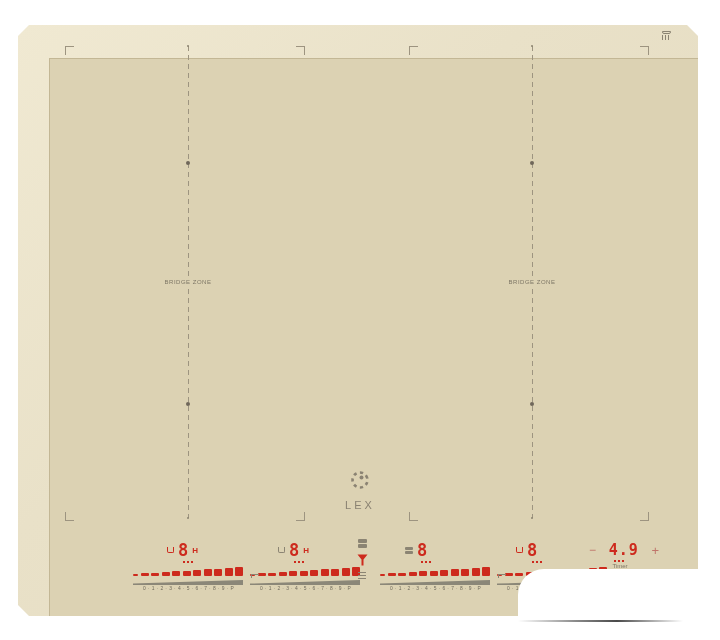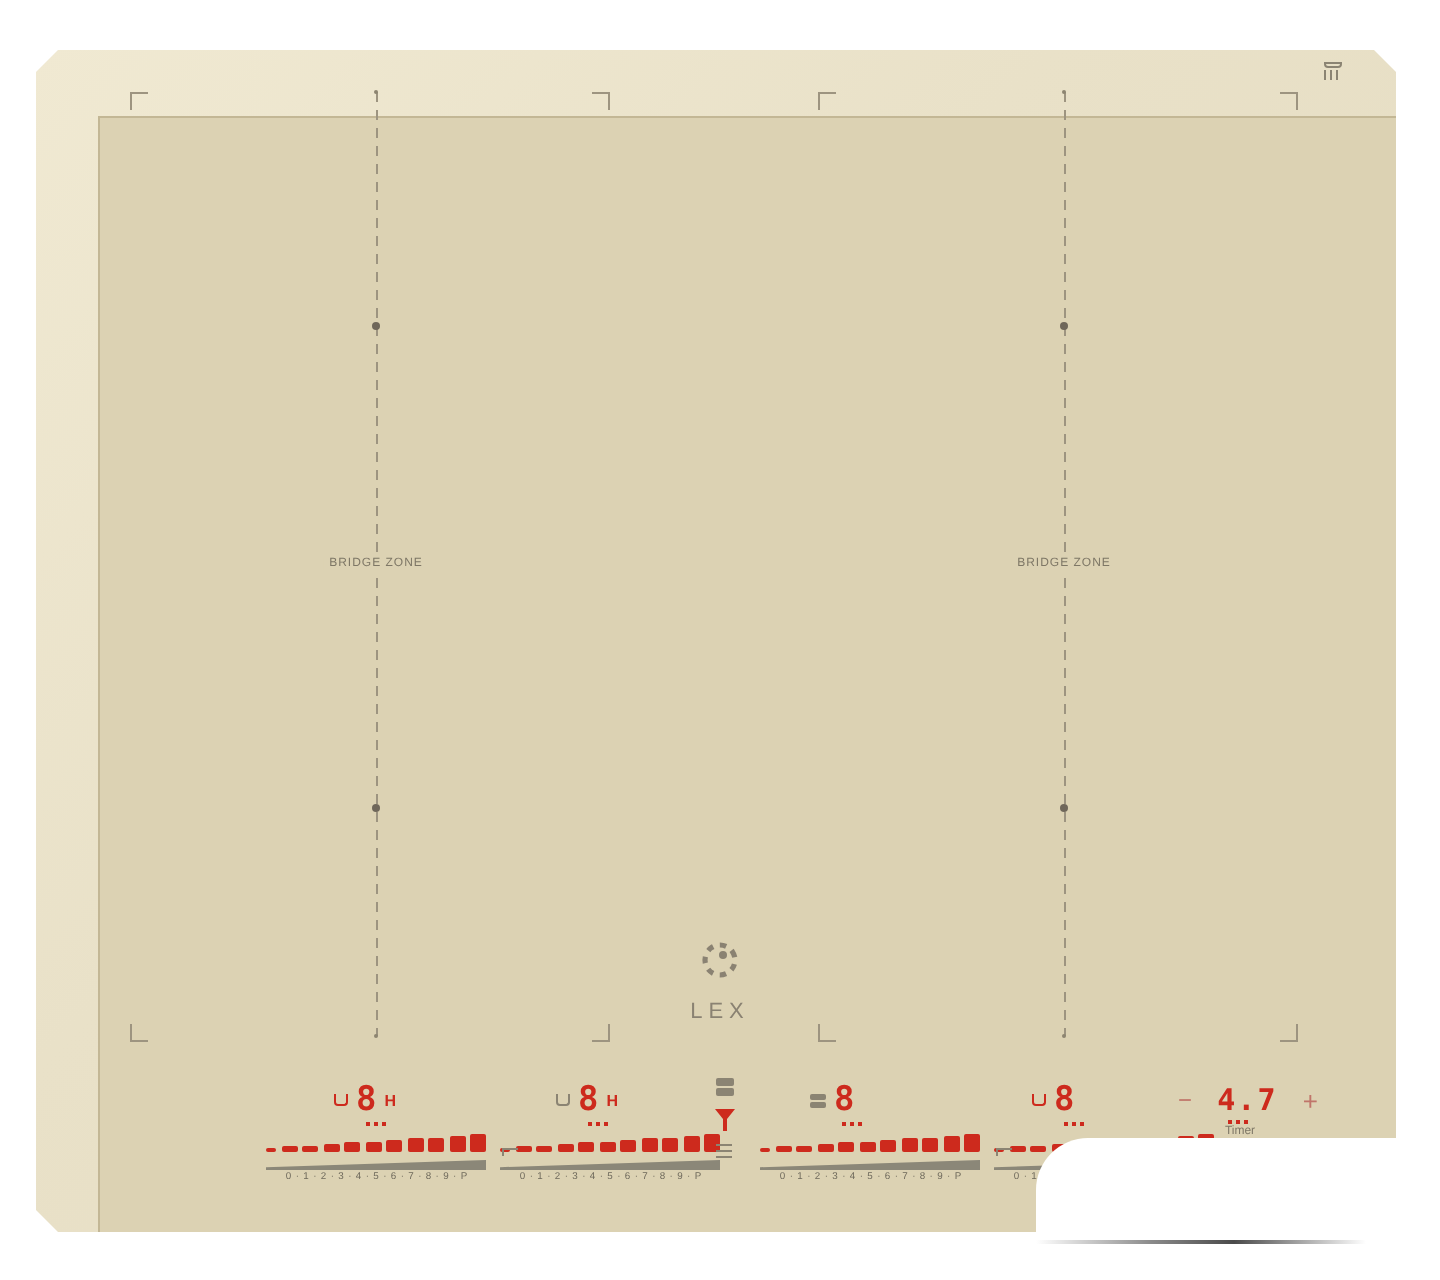--- a/index.html
+++ b/index.html
@@ -257,21 +257,21 @@
     </svg>
   </div>
   <div class="fnicol fn-lock">
       <i></i>
       <i></i>
       <i></i>
     </div>
 
   <div class="timer">
     <span class="t-minus">−</span>
-    <span class="t-value">4.7</span>
+    <span class="t-value">4.9</span>
     <span class="t-plus">+</span>
   </div>
   <div class="t-dots"></div>
   <div class="t-label">Timer</div>
 
   <div class="watermark">
     <div class="wline"></div>
   </div>
 
 </div>

